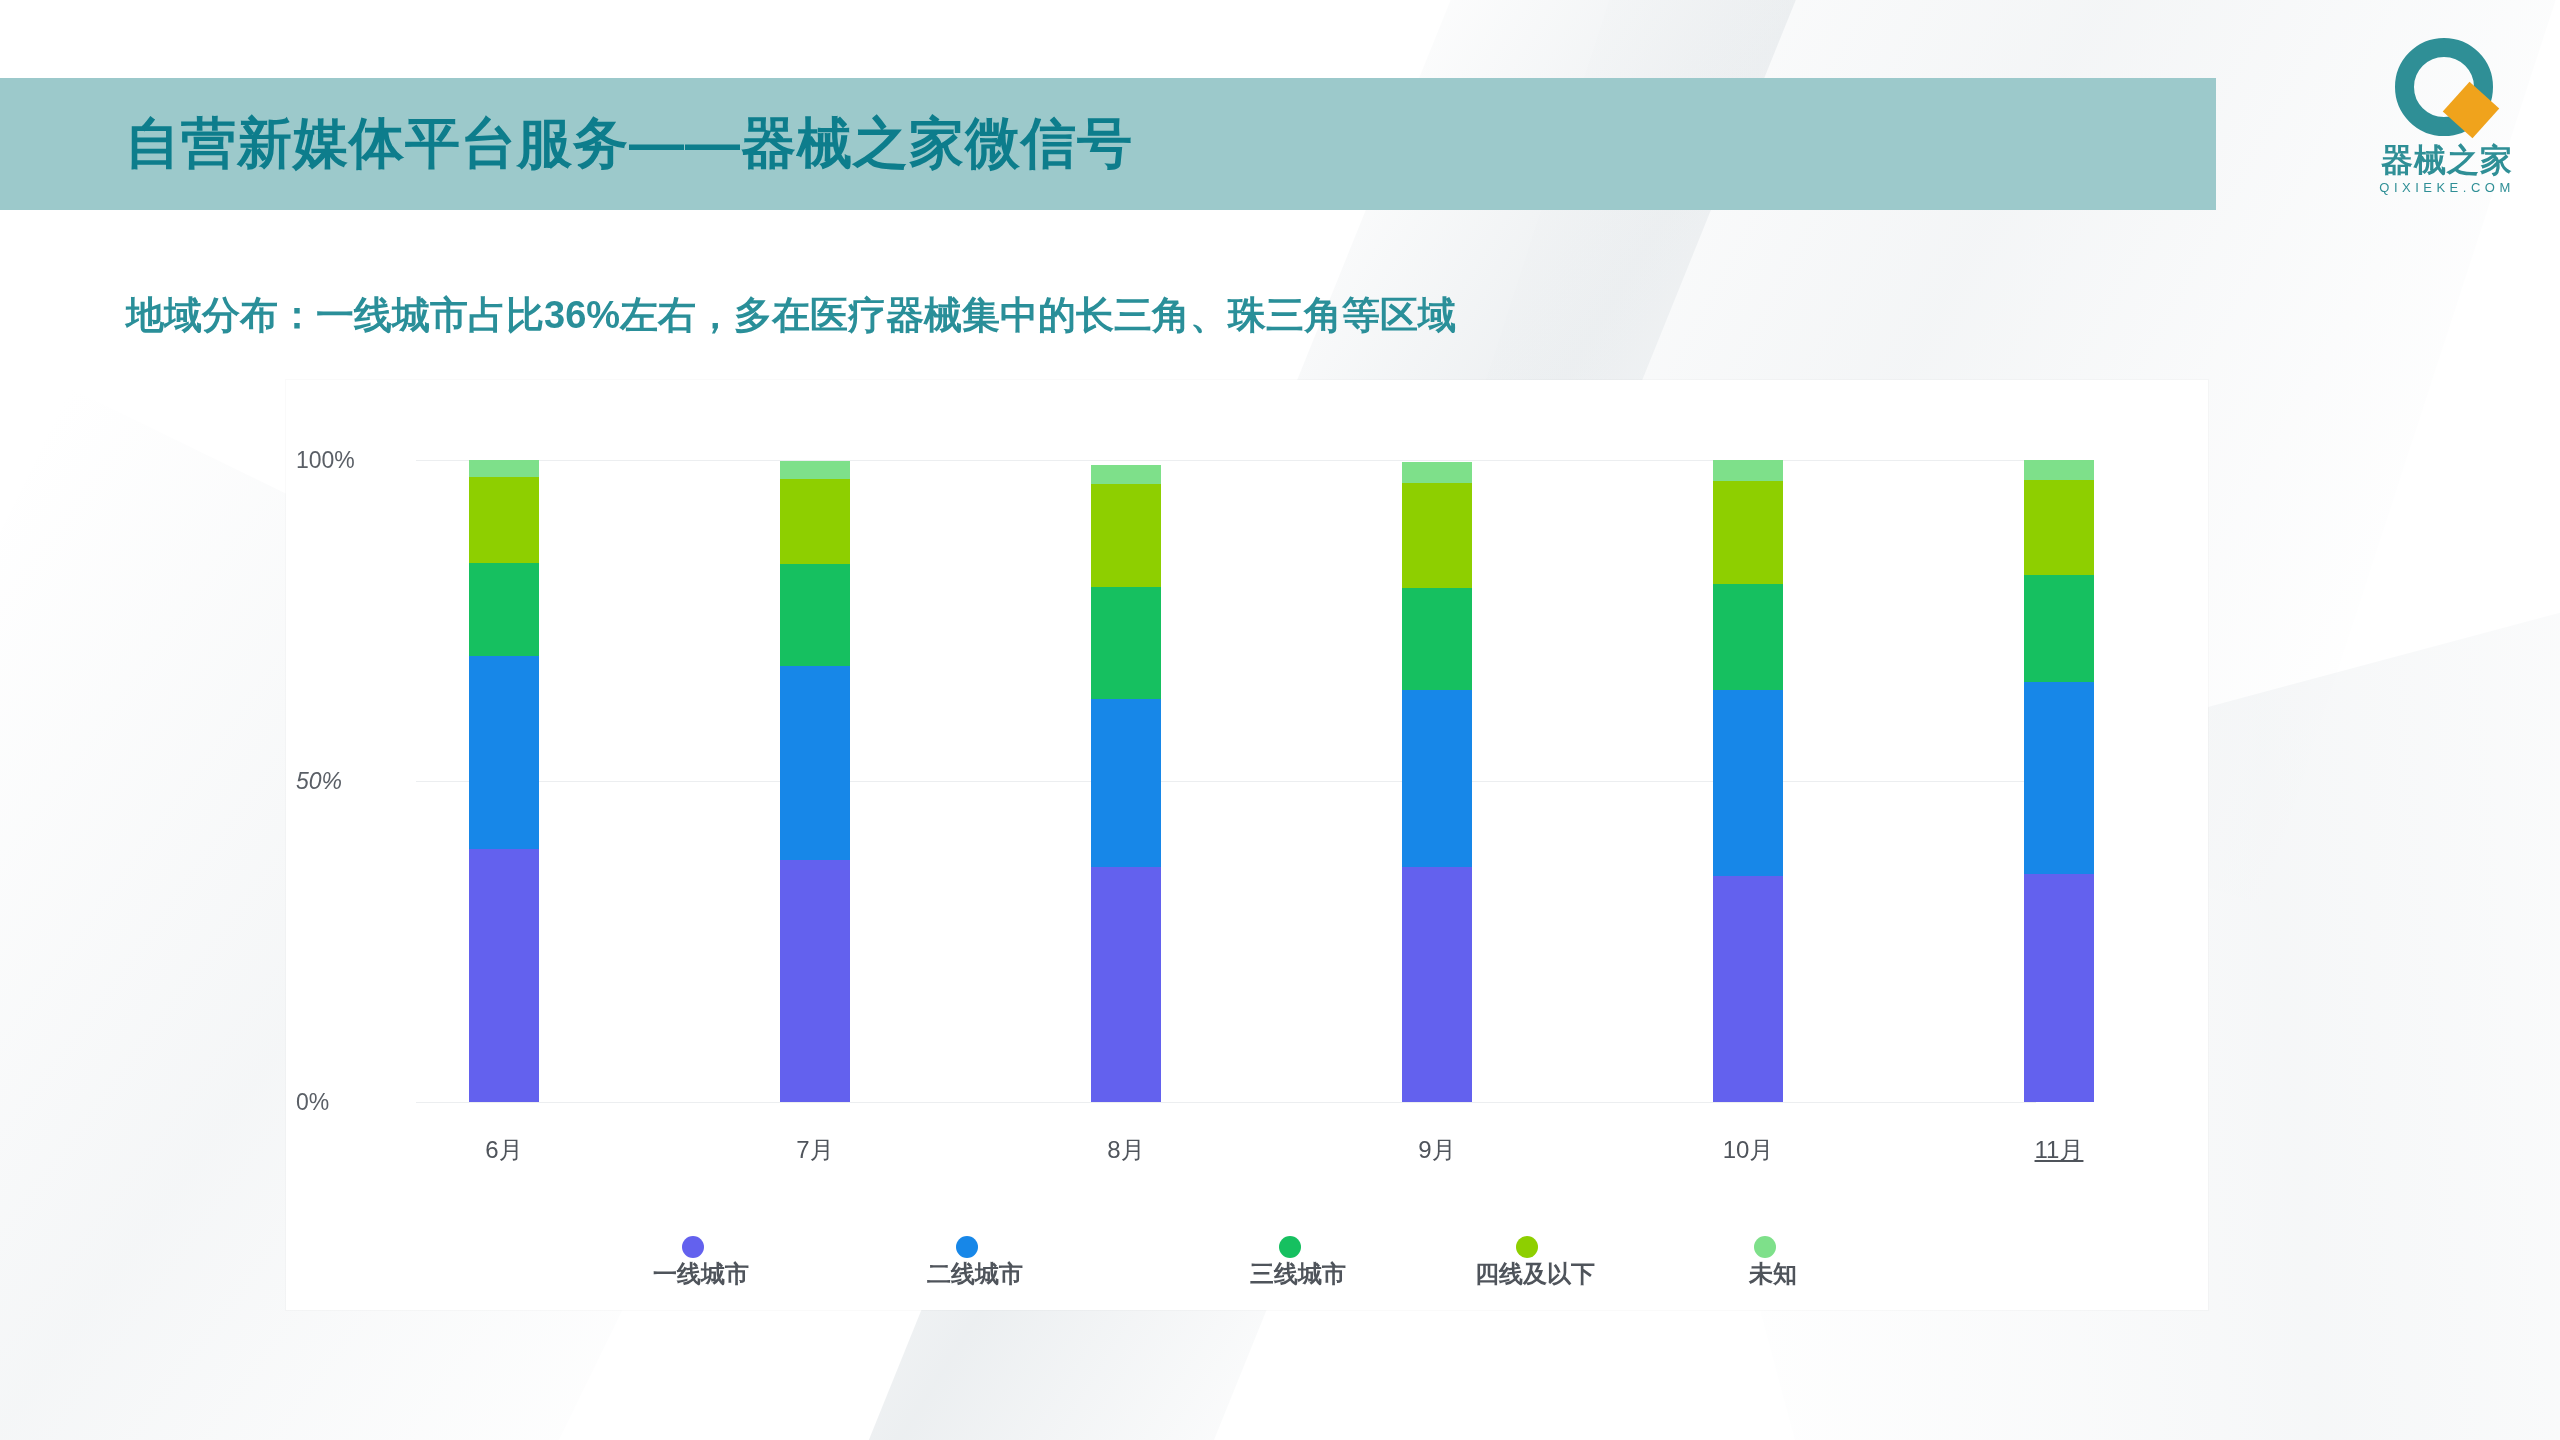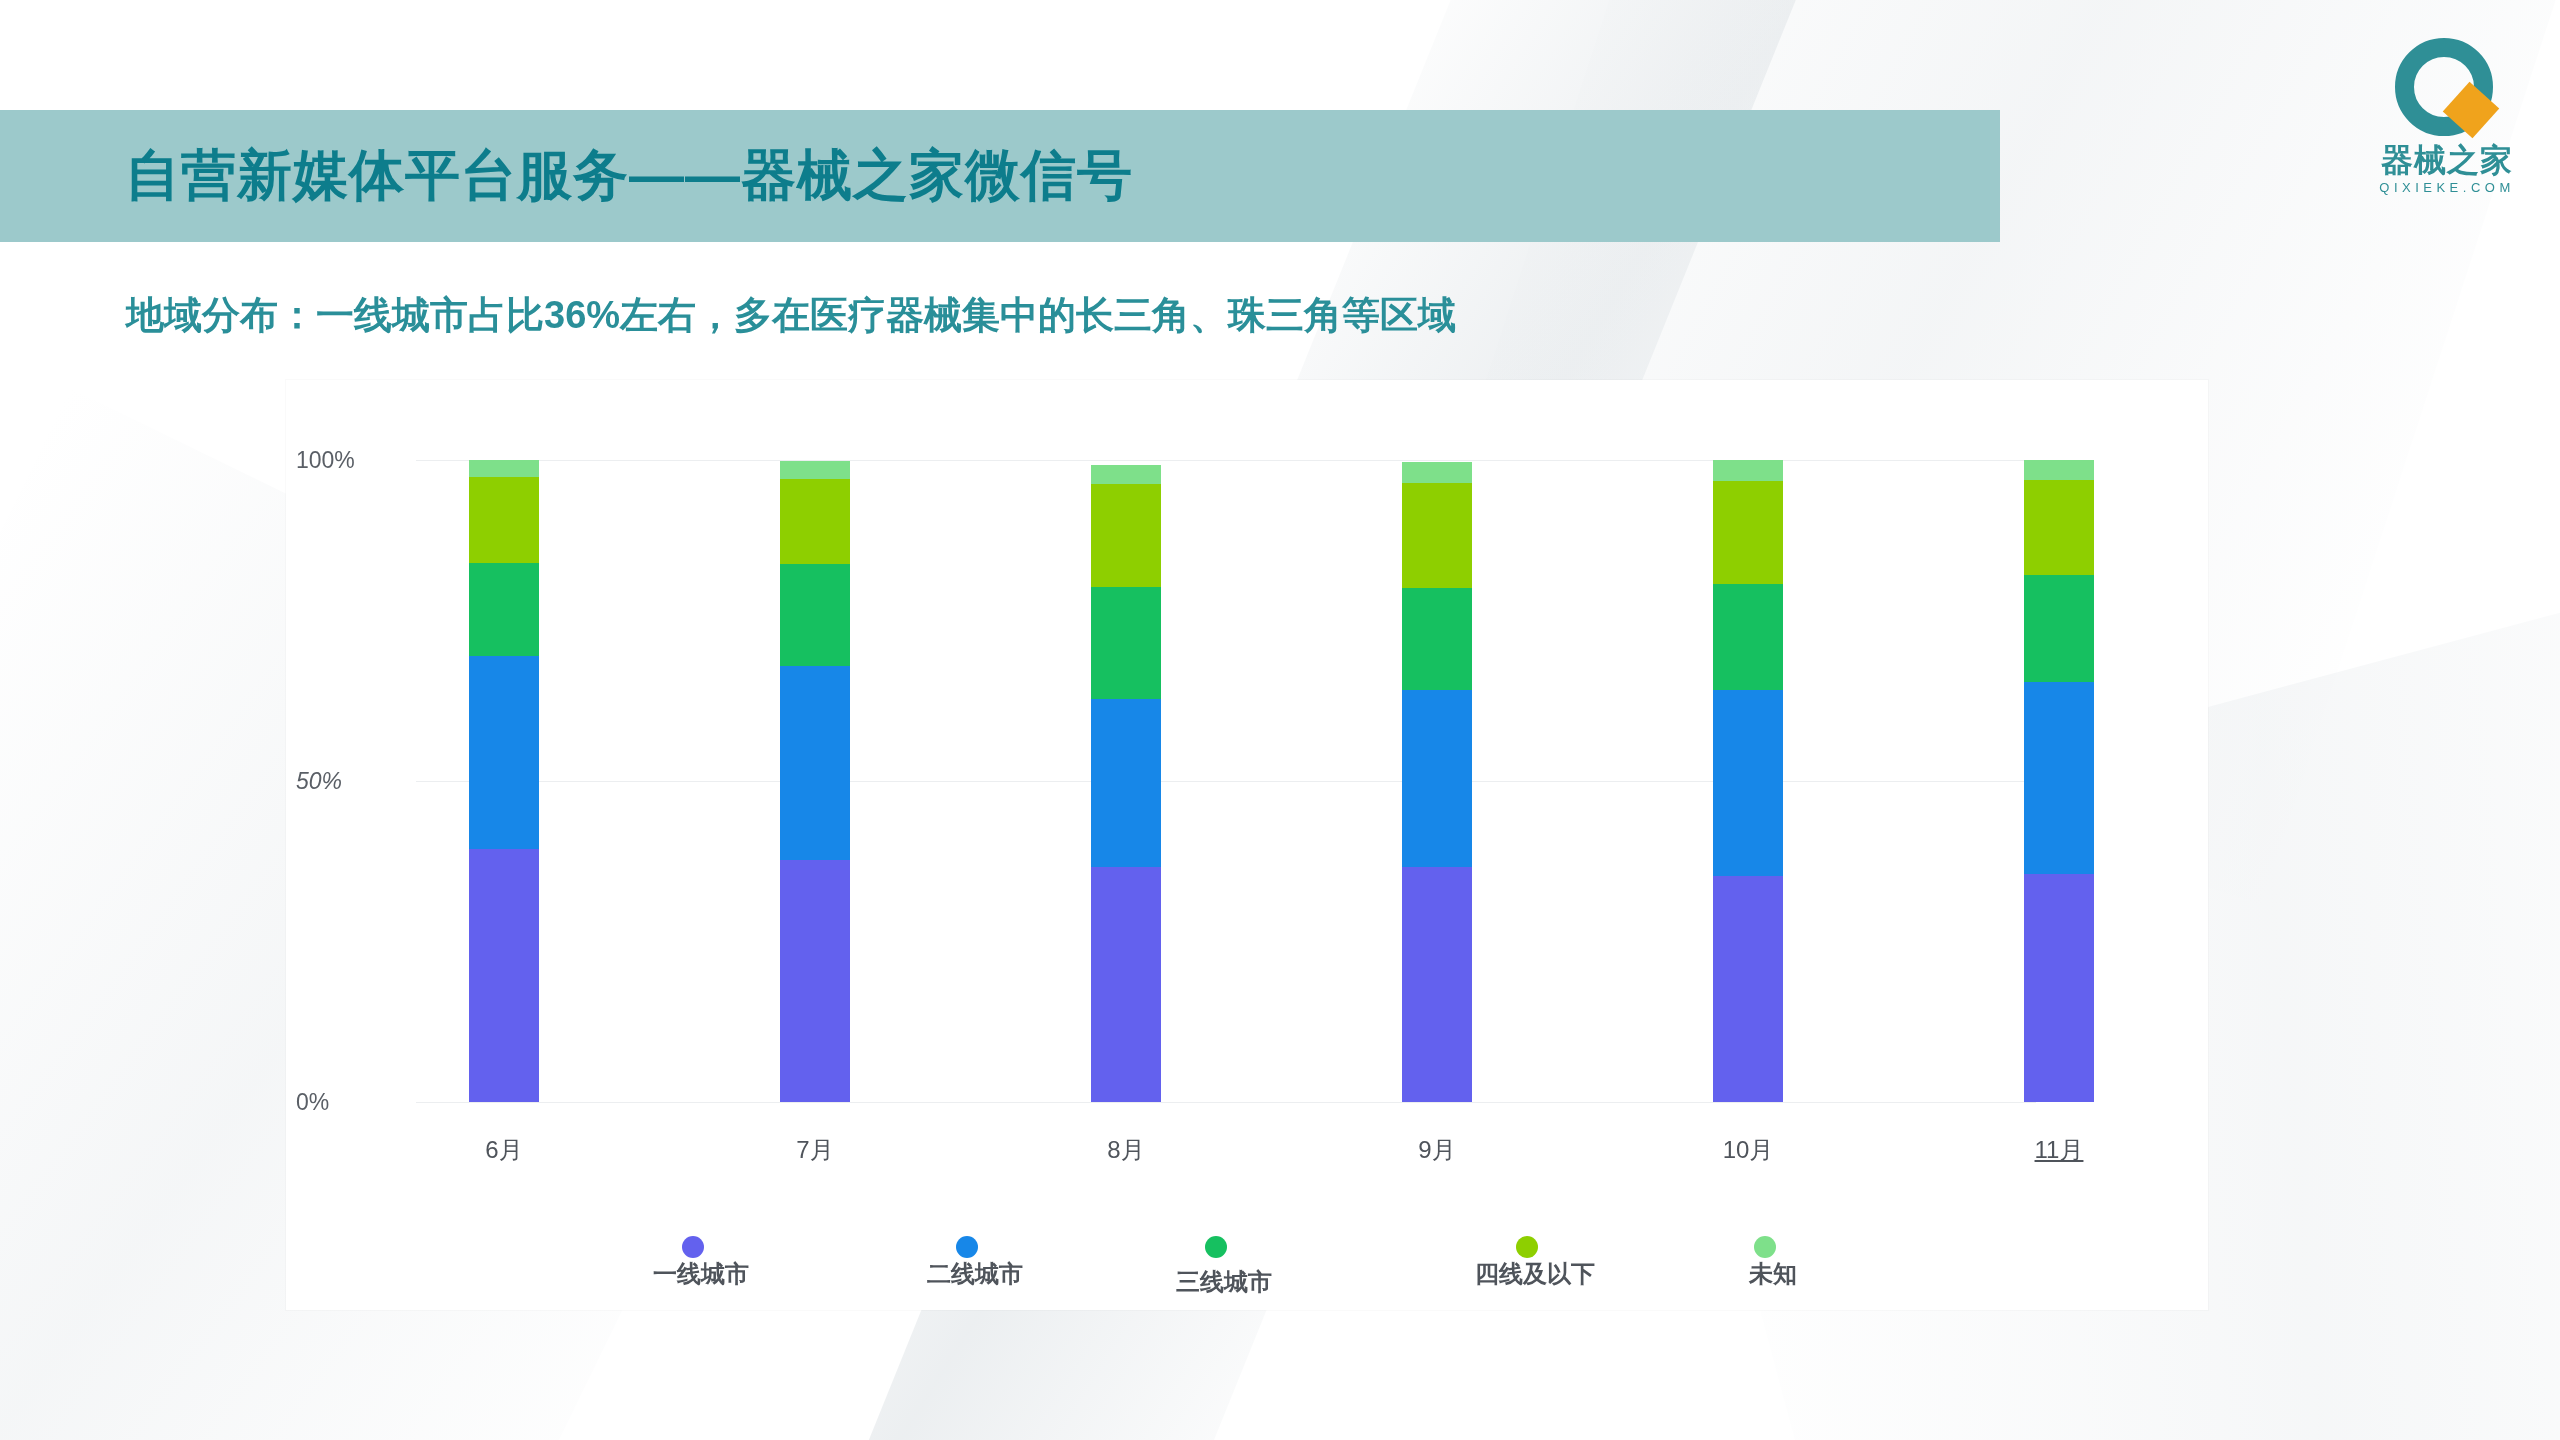--- a/index.html
+++ b/index.html
@@ -23,23 +23,23 @@
   }
   .bg-swoosh.s1 { left: 1140px; top: -400px; width: 320px; height: 2400px; transform: rotate(22deg); }
   .bg-swoosh.s2 { left: 1600px; top: -600px; width: 900px; height: 1400px; transform: rotate(18deg); opacity:.6; }
   .bg-swoosh.s3 { left: -260px; top: 520px; width: 900px; height: 1300px; transform: rotate(26deg); opacity:.55; }
   .bg-swoosh.s4 { left: 1750px; top: 700px; width: 1100px; height: 1000px; transform: rotate(-15deg); opacity:.5; }
 
   
   #title-band {
     position: absolute;
     left: 0; top: 78px;
-    width: 2000px; height: 132px;
+    width: 2216px; height: 132px;
     background: #9cc9cb;
-    display: flex; align-items: center; margin-top: 32px;
+    display: flex; align-items: center;
   }
   #title-text {
     margin-left: 125px;
     font-size: 55px;
     font-weight: 700;
     color: #0d7d8c;
     letter-spacing: 1px;
     white-space: nowrap;
   }
 
@@ -225,21 +225,21 @@
       </div>
     <div id="legend">
         <div class="legend-item" style="left: 367px; top: 8px;">
           <span class="legend-dot" style="background: rgb(99, 97, 238);"></span>
           <span class="legend-label">一线城市</span>
         </div>
         <div class="legend-item" style="left: 641px; top: 8px;">
           <span class="legend-dot" style="background: rgb(23, 135, 232);"></span>
           <span class="legend-label">二线城市</span>
         </div>
-        <div class="legend-item" style="left: 890px; top: 8px; gap: 8px;">
+        <div class="legend-item" style="left: 964px; top: 8px;">
           <span class="legend-dot" style="background: rgb(22, 192, 96);"></span>
           <span class="legend-label">三线城市</span>
         </div>
         <div class="legend-item" style="left: 1189px; top: 8px;">
           <span class="legend-dot" style="background: rgb(142, 207, 0);"></span>
           <span class="legend-label">四线及以下</span>
         </div>
         <div class="legend-item" style="left: 1463px; top: 8px;">
           <span class="legend-dot" style="background: rgb(126, 224, 138);"></span>
           <span class="legend-label">未知</span>

